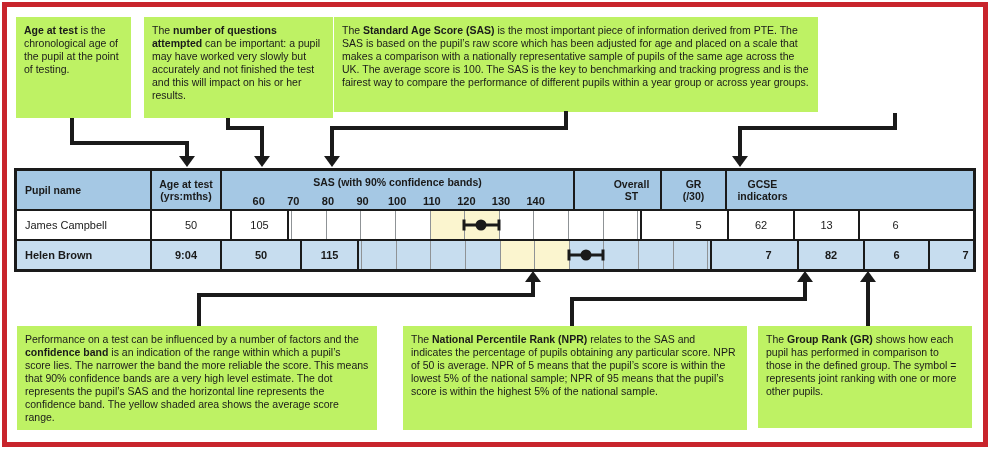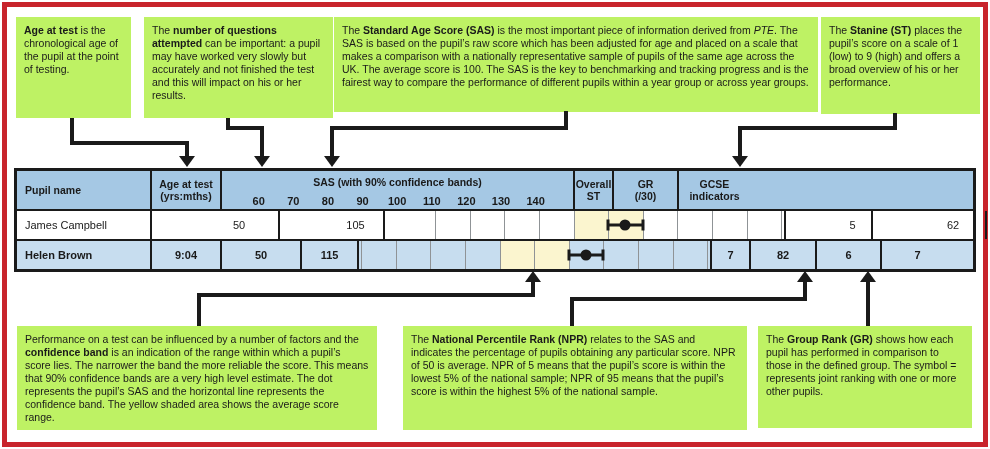--- a/index.html
+++ b/index.html
@@ -1,51 +1,51 @@
 <!DOCTYPE html>
 <html><head>
 <meta charset="utf-8">
 <style>
   html,body{margin:0;padding:0;background:#ffffff;}
   body{font-family:"Liberation Sans", sans-serif;color:#1a1a1a;}
   .canvas{position:relative;width:990px;height:449px;background:#fff;overflow:hidden;}
   .frame{position:absolute;left:2px;top:2px;right:2px;bottom:2px;border:5px solid #c8242c;}
   .callout{position:absolute;background:#bef264;padding:7px 8px;font-size:10.5px;line-height:13px;box-sizing:border-box;}
   .b{font-weight:bold;}
-  .i{font-style:italic;}
+  .i{}
   
   .co-age{left:16px;top:17px;width:115px;height:101px;}
   .co-att{left:136px;top:17px;width:189px;height:101px;margin-left:8px;}
   .co-sas{left:334px;top:17px;width:484px;height:95px;}
   .co-st{left:821px;top:17px;width:159px;height:97px;}
   
   .co-cb{left:17px;top:326px;width:360px;height:104px;}
   .co-npr{left:403px;top:326px;width:344px;height:104px;}
   .co-gr{left:758px;top:326px;width:214px;height:102px;}
   
   .seg{position:absolute;background:#1a1a1a;}
   .arr-d{position:absolute;width:0;height:0;border-left:8px solid transparent;border-right:8px solid transparent;border-top:11px solid #1a1a1a;}
   .arr-u{position:absolute;width:0;height:0;border-left:8px solid transparent;border-right:8px solid transparent;border-bottom:11px solid #1a1a1a;}
   
   .table{position:absolute;left:14px;top:168px;width:962px;height:104px;border:3px solid #1a1a1a;box-sizing:border-box;background:#fff;}
   .thead{display:flex;height:40px;background:#a5c8e4;border-bottom:2px solid #1a1a1a;box-sizing:border-box;}
   .trow{display:flex;height:28px;background:#fff;}
-  .trow.first{border-bottom:2px solid #1a1a1a;box-sizing:content-box;gap:48px;}
+  .trow.first{border-bottom:2px solid #1a1a1a;box-sizing:content-box;}
   .trow.alt{background:#c7ddef;font-weight:bold;}
   .hc,.dc{box-sizing:border-box;border-right:2px solid #1a1a1a;display:flex;flex-direction:column;align-items:center;justify-content:center;}
   .hc{font-weight:bold;font-size:10.5px;line-height:12.5px;text-align:center;}
   .dc{font-size:11px;justify-content:center;}
   .dc,.hc{flex-shrink:0;}
   .last{border-right:none;}
   .w-name{width:135px;}
   .w-age{width:70px;}
   .w-att{width:80px;}
   .w-sas{width:57px;}
   .w-band{width:353px;}
-  .w-st{width:39px;}
+  .w-st{width:59px;margin-left:28px;}
   .w-npr{width:66px;}
   .w-gr{width:65px;}
   .w-gcse{width:71px;}
   .left-al{align-items:flex-start;padding-left:8px;}
   .band-header{position:relative;display:block;}
   .band-title{position:absolute;top:5px;left:0;right:0;text-align:center;}
   .tick{position:absolute;bottom:2px;transform:translateX(-50%);font-size:11px;font-weight:bold;text-align:right;}
   .band-cell{position:relative;display:block;overflow:hidden;}
   .avg-band{position:absolute;top:0;bottom:0;background:#fbf5cf;}
   .gridline{position:absolute;top:0;bottom:0;width:1px;background:#8f9396;}
@@ -55,21 +55,20 @@
 </style>
 </head>
 <body>
 
 <div class="canvas">
   <div class="frame"></div>
 
   <div class="callout co-age"><span class="b">Age at test</span><span> is the chronological age of the pupil at the point of testing.</span></div>
   <div class="callout co-att"><span>The </span><span class="b">number of questions attempted</span><span> can be important: a pupil may have worked very slowly but accurately and not finished the test and this will impact on his or her results.</span></div>
   <div class="callout co-sas"><span>The </span><span class="b">Standard Age Score (SAS)</span><span> is the most important piece of information derived from </span><span class="i">PTE</span><span>. The SAS is based on the pupil’s raw score which has been adjusted for age and placed on a scale that makes a comparison with a nationally representative sample of pupils of the same age across the UK. The average score is 100. The SAS is the key to benchmarking and tracking progress and is the fairest way to compare the performance of different pupils within a year group or across year groups.</span></div>
-  <div class="callout co-st"><span>The </span><span class="b">Stanine (ST)</span><span> places the pupil’s score on a scale of 1 (low) to 9 (high) and offers a broad overview of his or her performance.</span></div>
 
   <div class="seg" style="left:70px;top:118px;width:4px;height:27px;"></div>
   <div class="seg" style="left:70px;top:141px;width:119px;height:4px;"></div>
   <div class="seg" style="left:185px;top:141px;width:4px;height:16px;"></div>
   <div class="arr-d" style="left:179px;top:156px;"></div>
 
   <div class="seg" style="left:226px;top:118px;width:4px;height:12px;"></div>
   <div class="seg" style="left:226px;top:126px;width:38px;height:4px;"></div>
   <div class="seg" style="left:260px;top:126px;width:4px;height:31px;"></div>
   <div class="arr-d" style="left:254px;top:156px;"></div>

